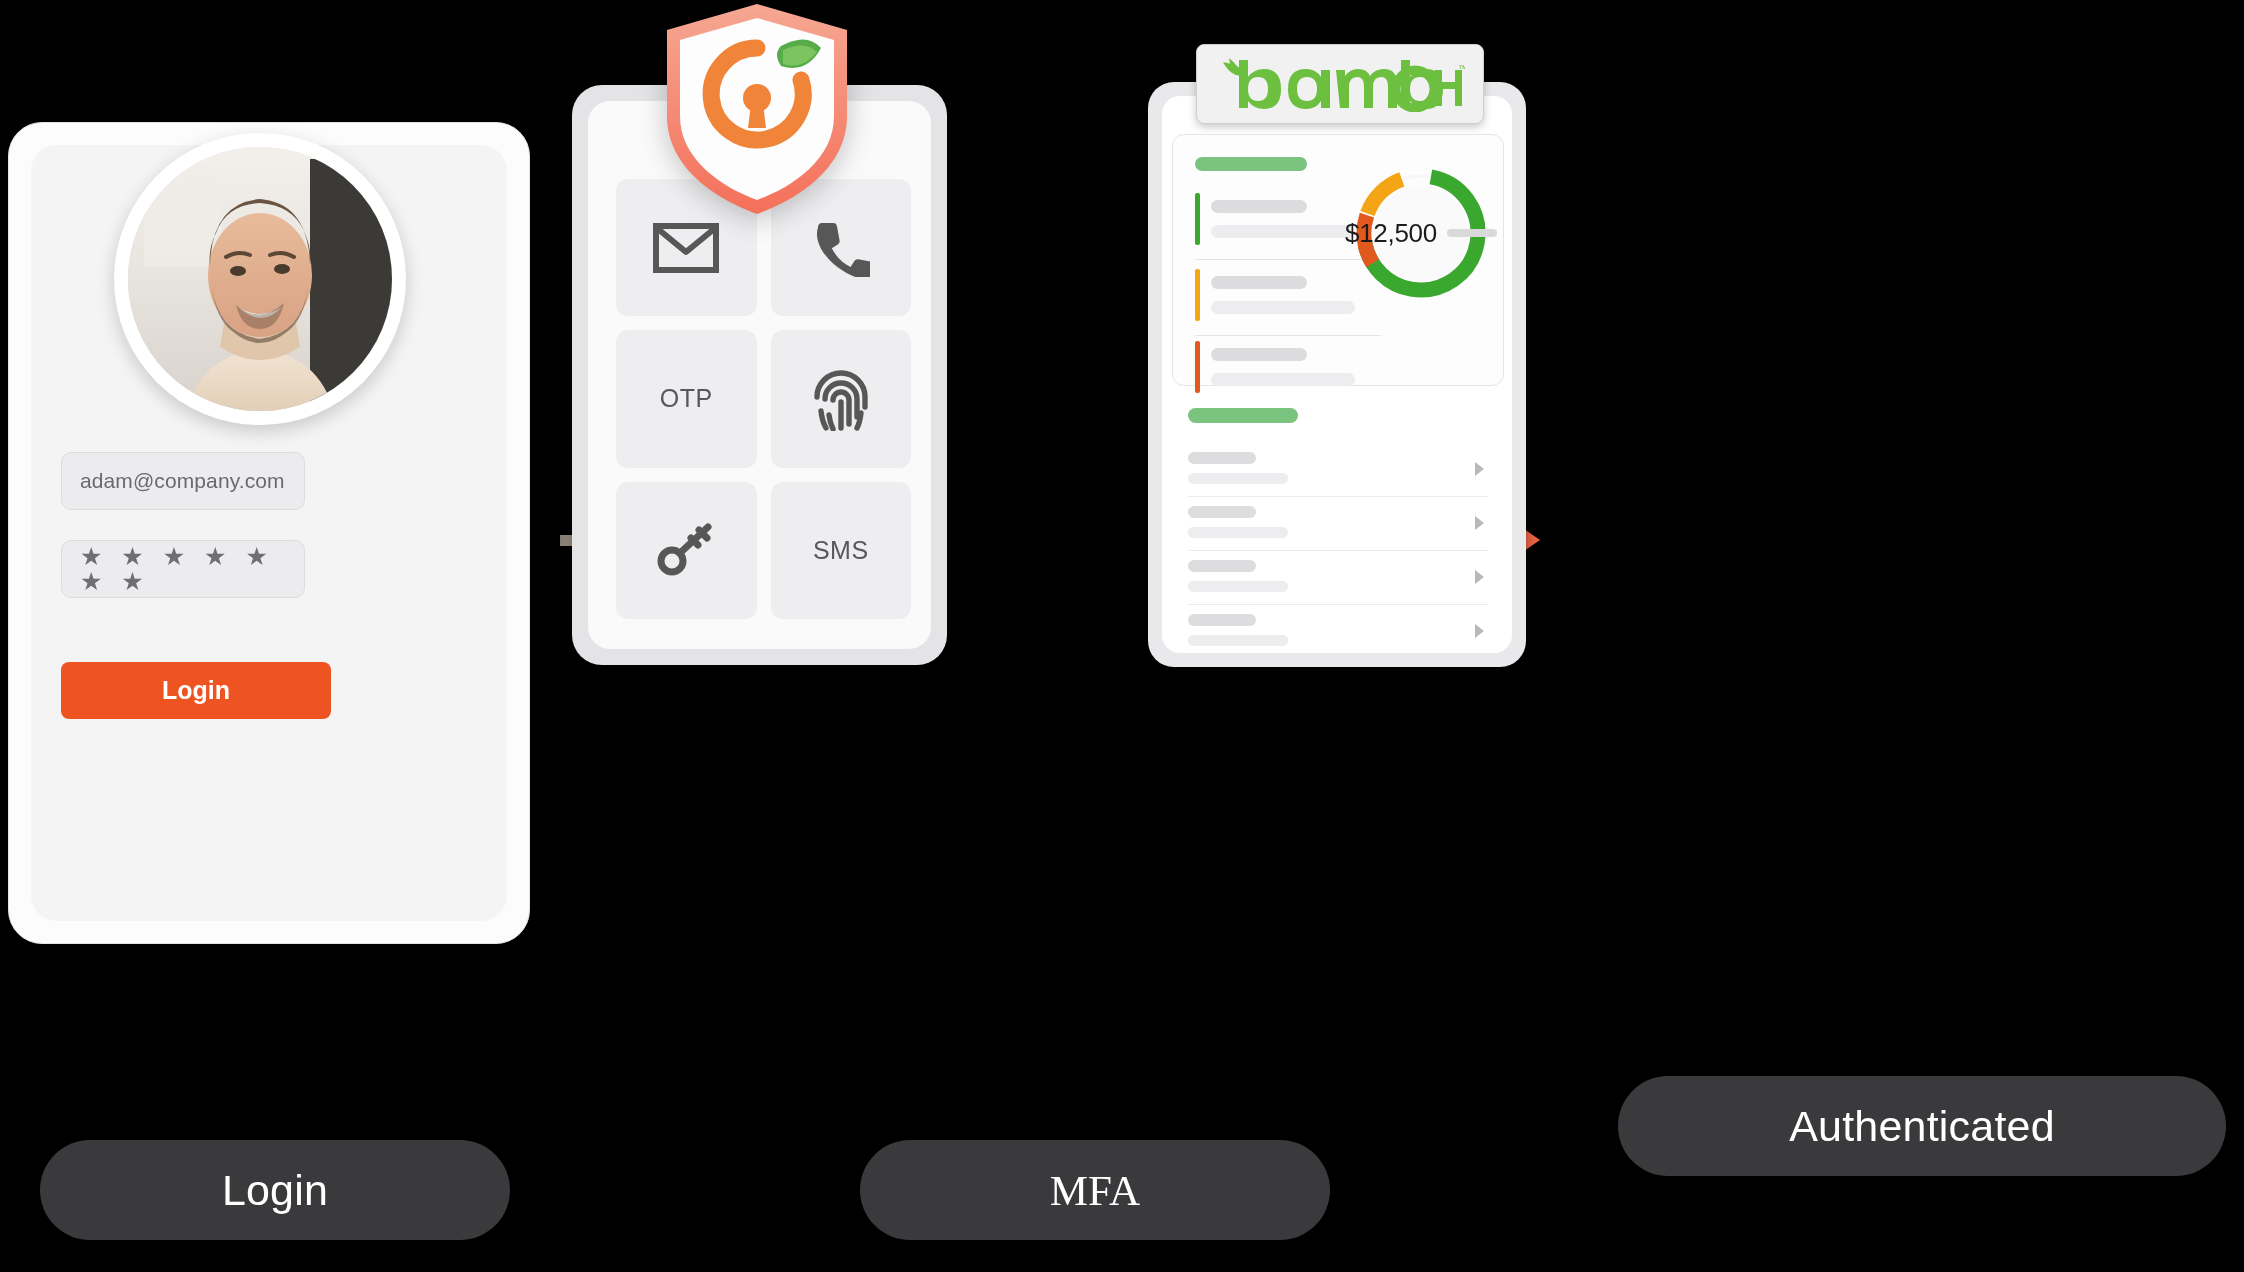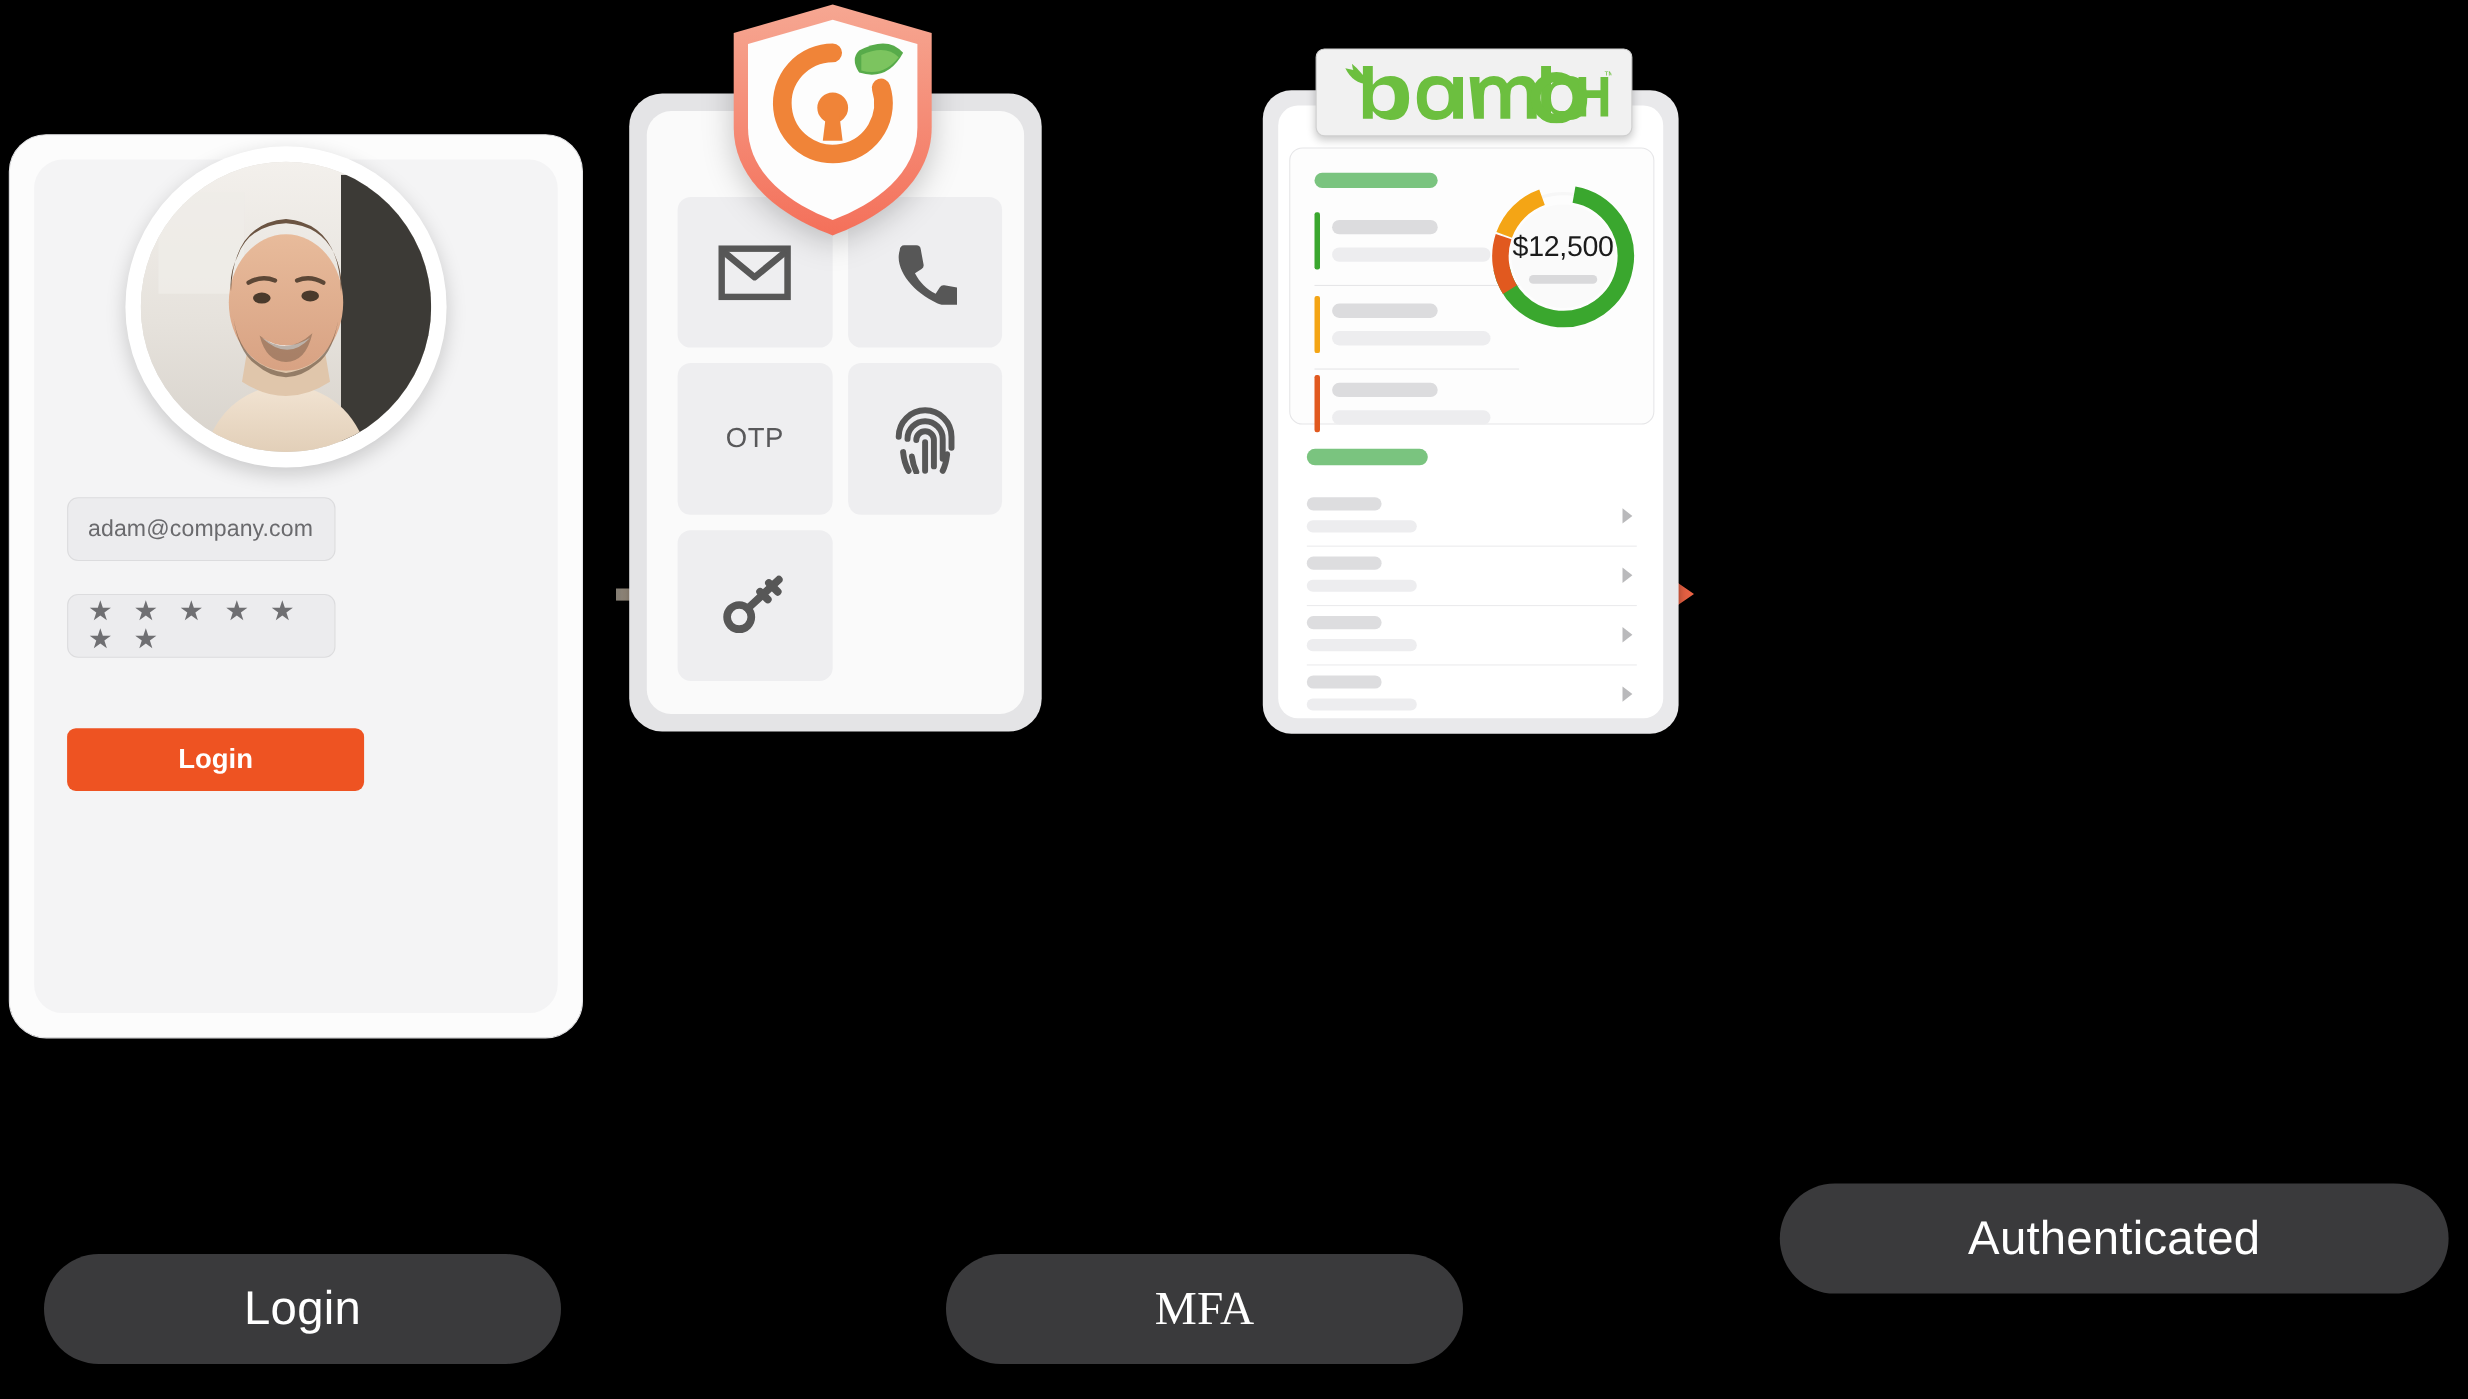--- a/index.html
+++ b/index.html
@@ -191,21 +191,21 @@
     background: #e6e6e8;
   }
   #donut-chart {
     position: absolute; left: 172px; top: 22px;
     width: 152px; height: 152px;
   }
   #donut-chart svg { display:block; width:100%; height:100%; }
   #donut-amount {
     position: absolute;
     left: 0; top: 0; width: 152px; height: 152px;
-    display: flex; flex-direction: column;
+    display: flex; flex-direction: row;
     align-items: center; justify-content: center;
     gap: 10px;
   }
   #donut-amount-text {
     font-size: 26px; color: #1b1b1b; letter-spacing: -.3px;
     font-family: "Liberation Sans", sans-serif;
   }
   #donut-sub-bar {
     width: 62px; height: 8px; border-radius: 4px; background: #d9d9db;
   }
@@ -379,20 +379,23 @@
             <g stroke="#575757" stroke-width="7" fill="none" stroke-linecap="round">
               <circle cx="17" cy="39" r="11"></circle>
               <path d="M25 31 L53 5"></path>
               <path d="M44 8 L52 16"></path>
               <path d="M36 16 L43 23"></path>
             </g>
           </svg>
         </span>
       </div>
 
+      <div class="mfa-tile">
+        <span class="mfa-text">SMS</span>
+      </div>
     </div>
   </div>
 
   <div id="shield">
     <svg viewBox="0 0 196 220">
       <defs>
         <linearGradient id="shbord" x1="0" y1="0" x2="0" y2="1">
           <stop offset="0%" stop-color="#f6a792"></stop>
           <stop offset="100%" stop-color="#f4705a"></stop>
         </linearGradient>

